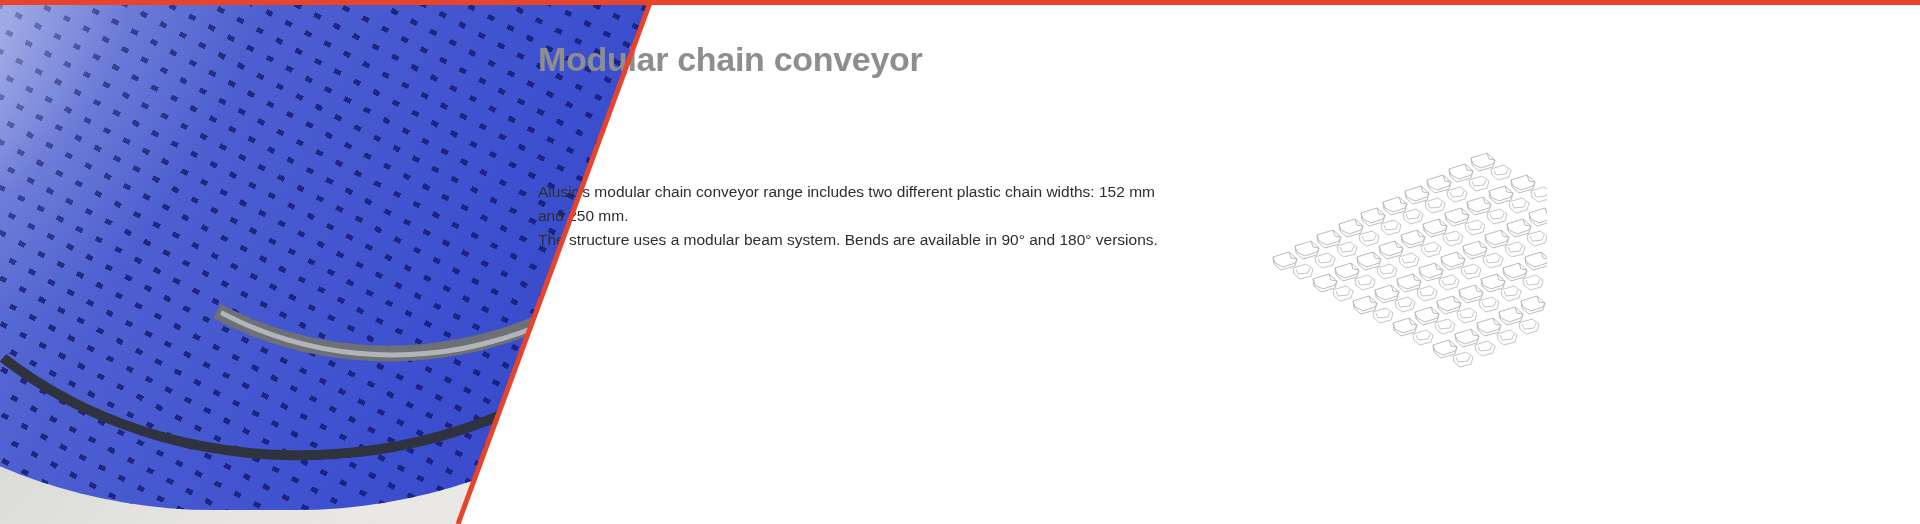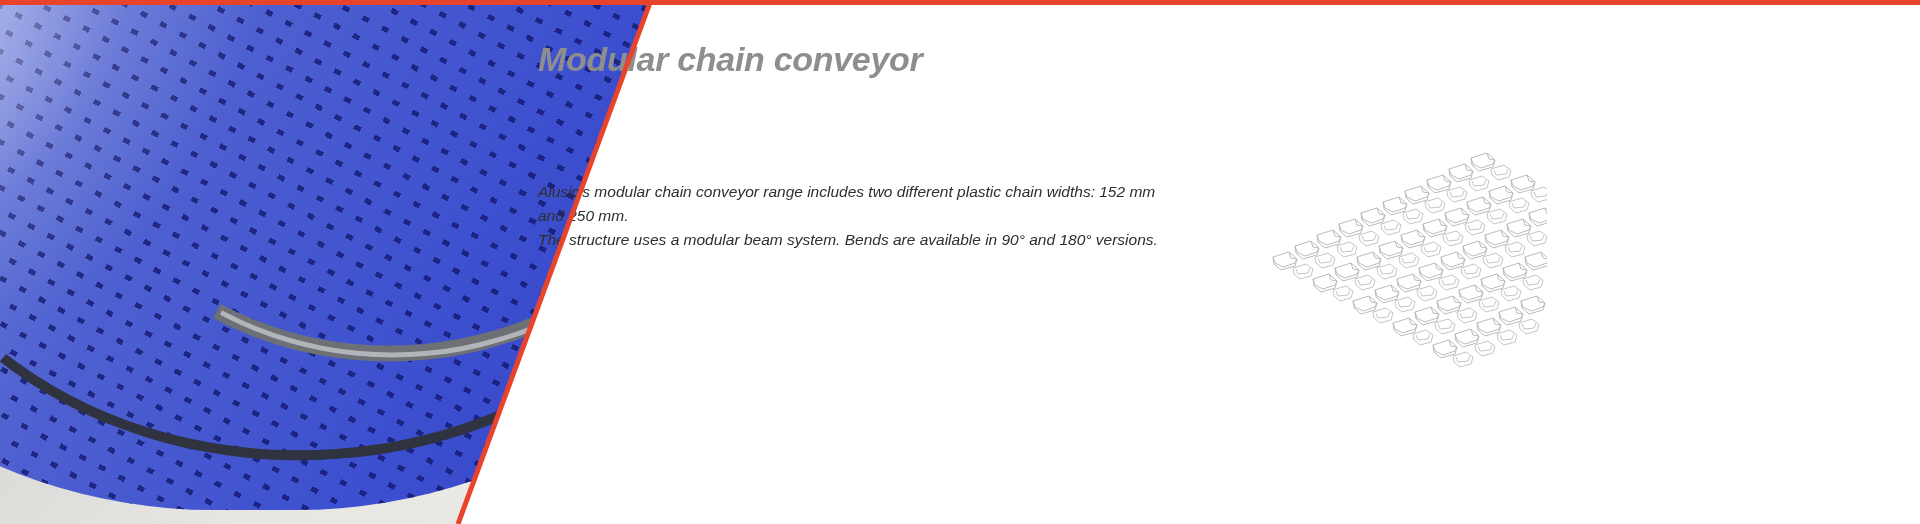--- a/index.html
+++ b/index.html
@@ -184,21 +184,20 @@
     width:1920px; height:524px;
     z-index:5;
     pointer-events:none;
   }
 
   
   .content{
     position:absolute; left:660px; top:0;
     width:1260px; height:524px;
     z-index:4;
-    font-style:italic;
   }
   .title{
     position:absolute; left:-122px; top:40px;
     font-size:34px;
     font-weight:700;
     letter-spacing:-0.3px;
     color:#8e8e8e;
     white-space:nowrap;
   }
   .body-copy{

